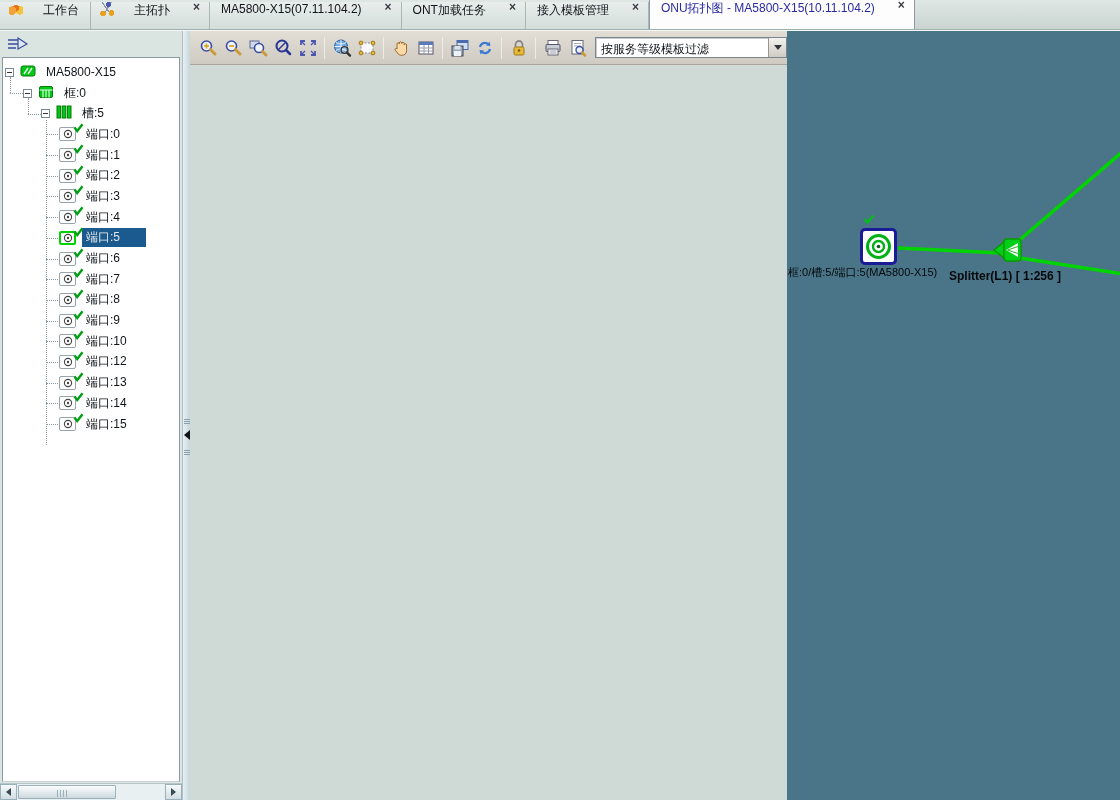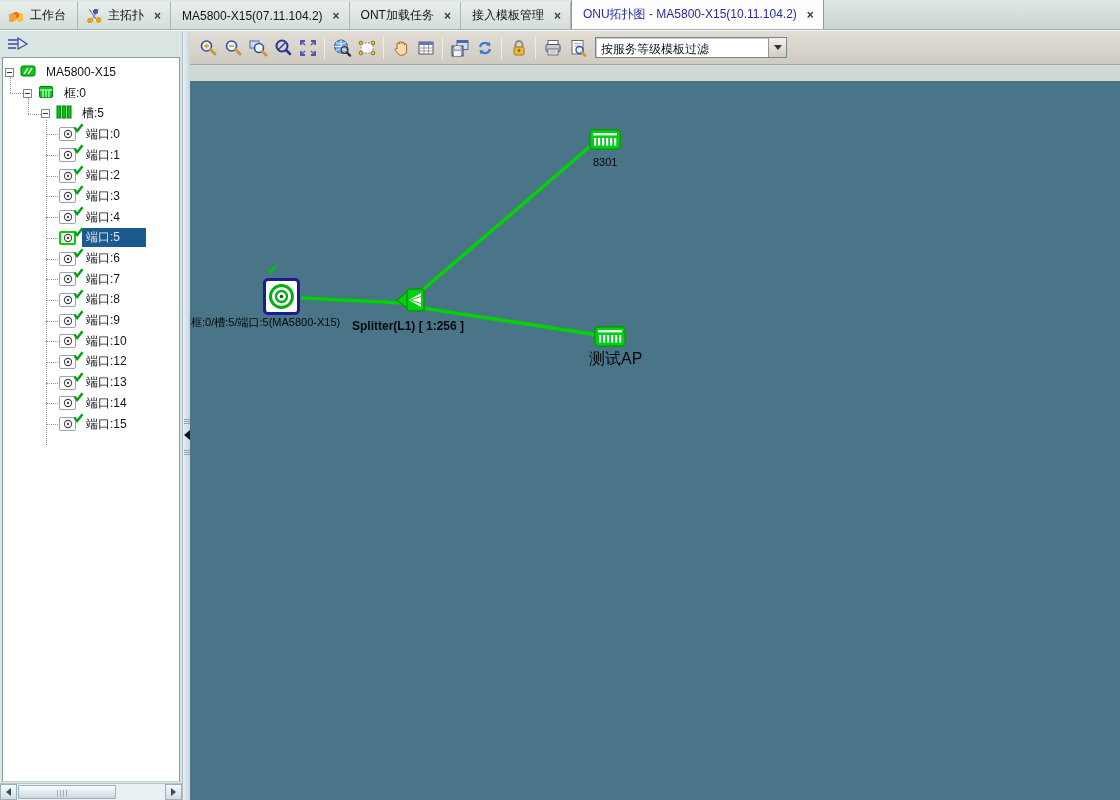--- a/index.html
+++ b/index.html
@@ -7,22 +7,22 @@
   body {
     width:1120px; height:800px; overflow:hidden;
     font-family:"Liberation Sans","DejaVu Sans",sans-serif;
     font-size:12px; color:#101418;
   }
   .window { width:1120px; height:800px; display:flex; flex-direction:column; background:#cfd9d5; }
 
   
   .tabbar { height:30px; background:linear-gradient(#dfe7e4,#c9d4d0); border-bottom:1px solid #9fb0ae; }
   .tabs { display:flex; align-items:flex-end; height:100%; }
-  .tab { display:flex; align-items:center; height:27px; padding:0 9px; border-right:1px solid #aab6b4;
-         background:linear-gradient(#e8eeec,#d3ddd9); white-space:nowrap; cursor:default; }
+  .tab { display:flex; align-items:flex-start; height:27px; padding:0 9px; border-right:1px solid #aab6b4;
+         background:linear-gradient(#e8eeec,#d3ddd9); white-space:nowrap; cursor:default;gap:13px; }
   .tab.active { height:30px; background:#fdfdfd; border:1px solid #8a9aa8; border-bottom:none; color:#2a2aa4; }
   .tab-label { margin:0 2px; }
   .tab-close { margin-left:8px; color:#3a3a44; font-weight:bold; font-size:12px; line-height:10px; }
   .tab-close:empty { display:none; }
   .tabicon { width:14px; height:14px; display:inline-block; margin-right:5px; }
   .tabicon.workbench {
     background:
       radial-gradient(circle at 22% 62%, #f4a33a 0 30%, transparent 32%),
       radial-gradient(circle at 50% 45%, #e8711a 0 30%, transparent 32%),
       radial-gradient(circle at 78% 60%, #f4c43a 0 30%, transparent 32%);
@@ -78,21 +78,21 @@
   
   .splitterbar { width:8px; background:linear-gradient(90deg,#e8f0f3,#c6d6dc); border-left:1px solid #aebec4;
                  position:relative; }
   .split-handle { position:absolute; left:0; top:372px; width:8px; height:64px;
                   display:flex; flex-direction:column; align-items:center; justify-content:center; gap:2px; }
   .grip { width:6px; height:1px; background:#8aa0aa; box-shadow:0 2px 0 #8aa0aa, 0 4px 0 #8aa0aa; }
   .grip.g2 { margin-top:6px; }
   .tri-left { width:0; height:0; border:5px solid transparent; border-right:6px solid #101418; border-left:none; margin:8px 0 2px; }
 
   
-  .right-panel { flex:1; display:flex; flex-direction:column; min-width:0;gap:16px; }
+  .right-panel { flex:1; display:flex; min-width:0; }
   .toolbar { height:34px; background:linear-gradient(#e2ded6,#cfcbc2); border-bottom:1px solid #a8a49a;
              display:flex; align-items:center; padding-left:5px; }
   .tbtn { width:24px; height:24px; border:1px solid transparent; background:transparent; padding:1px; margin:0 0.5px;
           display:flex; align-items:center; justify-content:center; }
   .tsep { width:1px; height:22px; background:#a0a098; border-right:1px solid #f0ede6; margin:0 4px; }
   .combo { margin-left:5px; width:192px; height:21px; display:flex; background:#fff;
            border:1px solid #7a868e; box-shadow:inset 1px 1px 0 #c8ccd0; }
   .combo-value { flex:1; padding:3px 4px 0 5px; overflow:hidden; white-space:nowrap; }
   .combo-btn { width:18px; background:linear-gradient(#f4f2ee,#cfccc4); border-left:1px solid #9a968e;
                display:flex; align-items:center; justify-content:center; }

